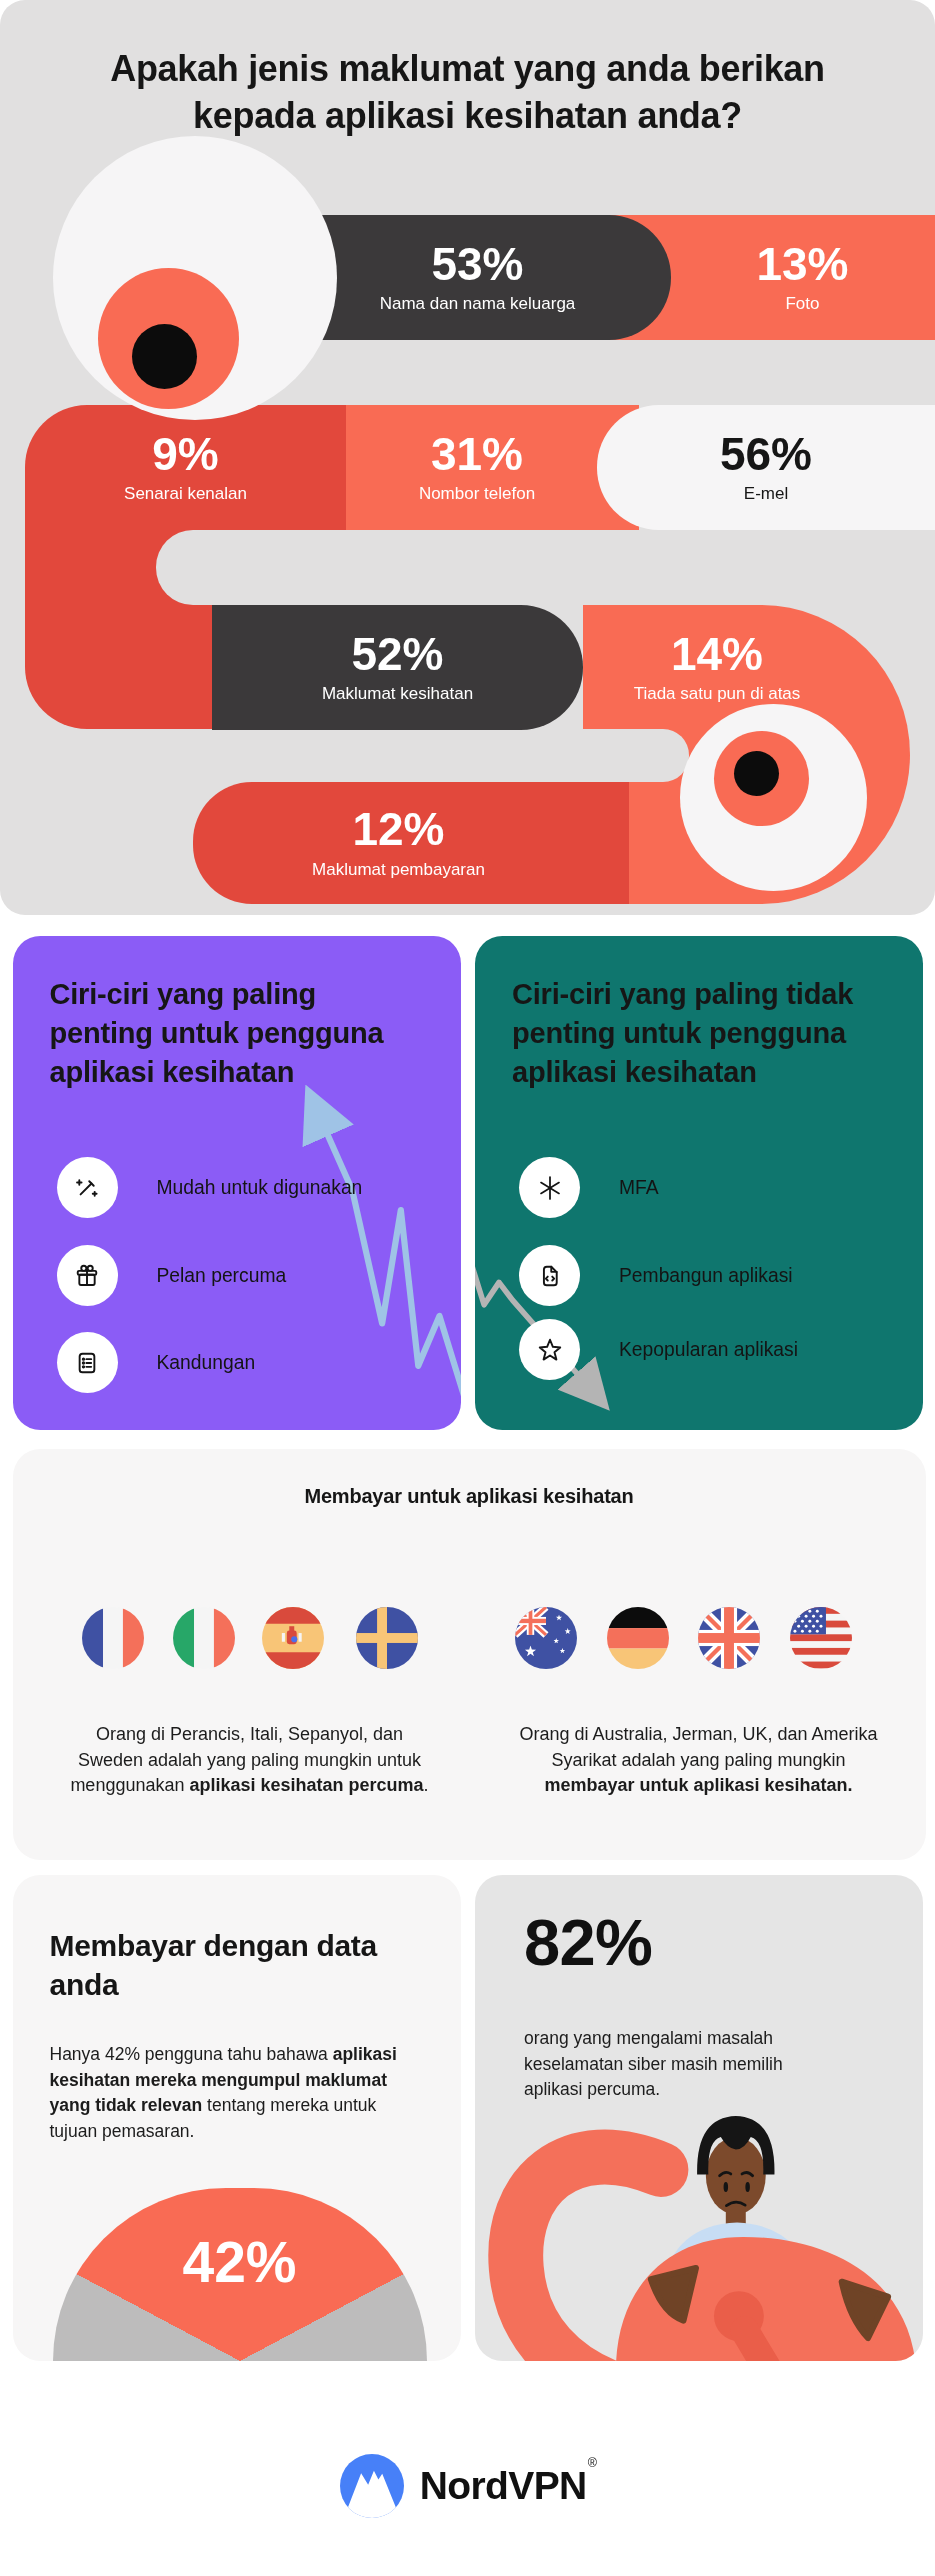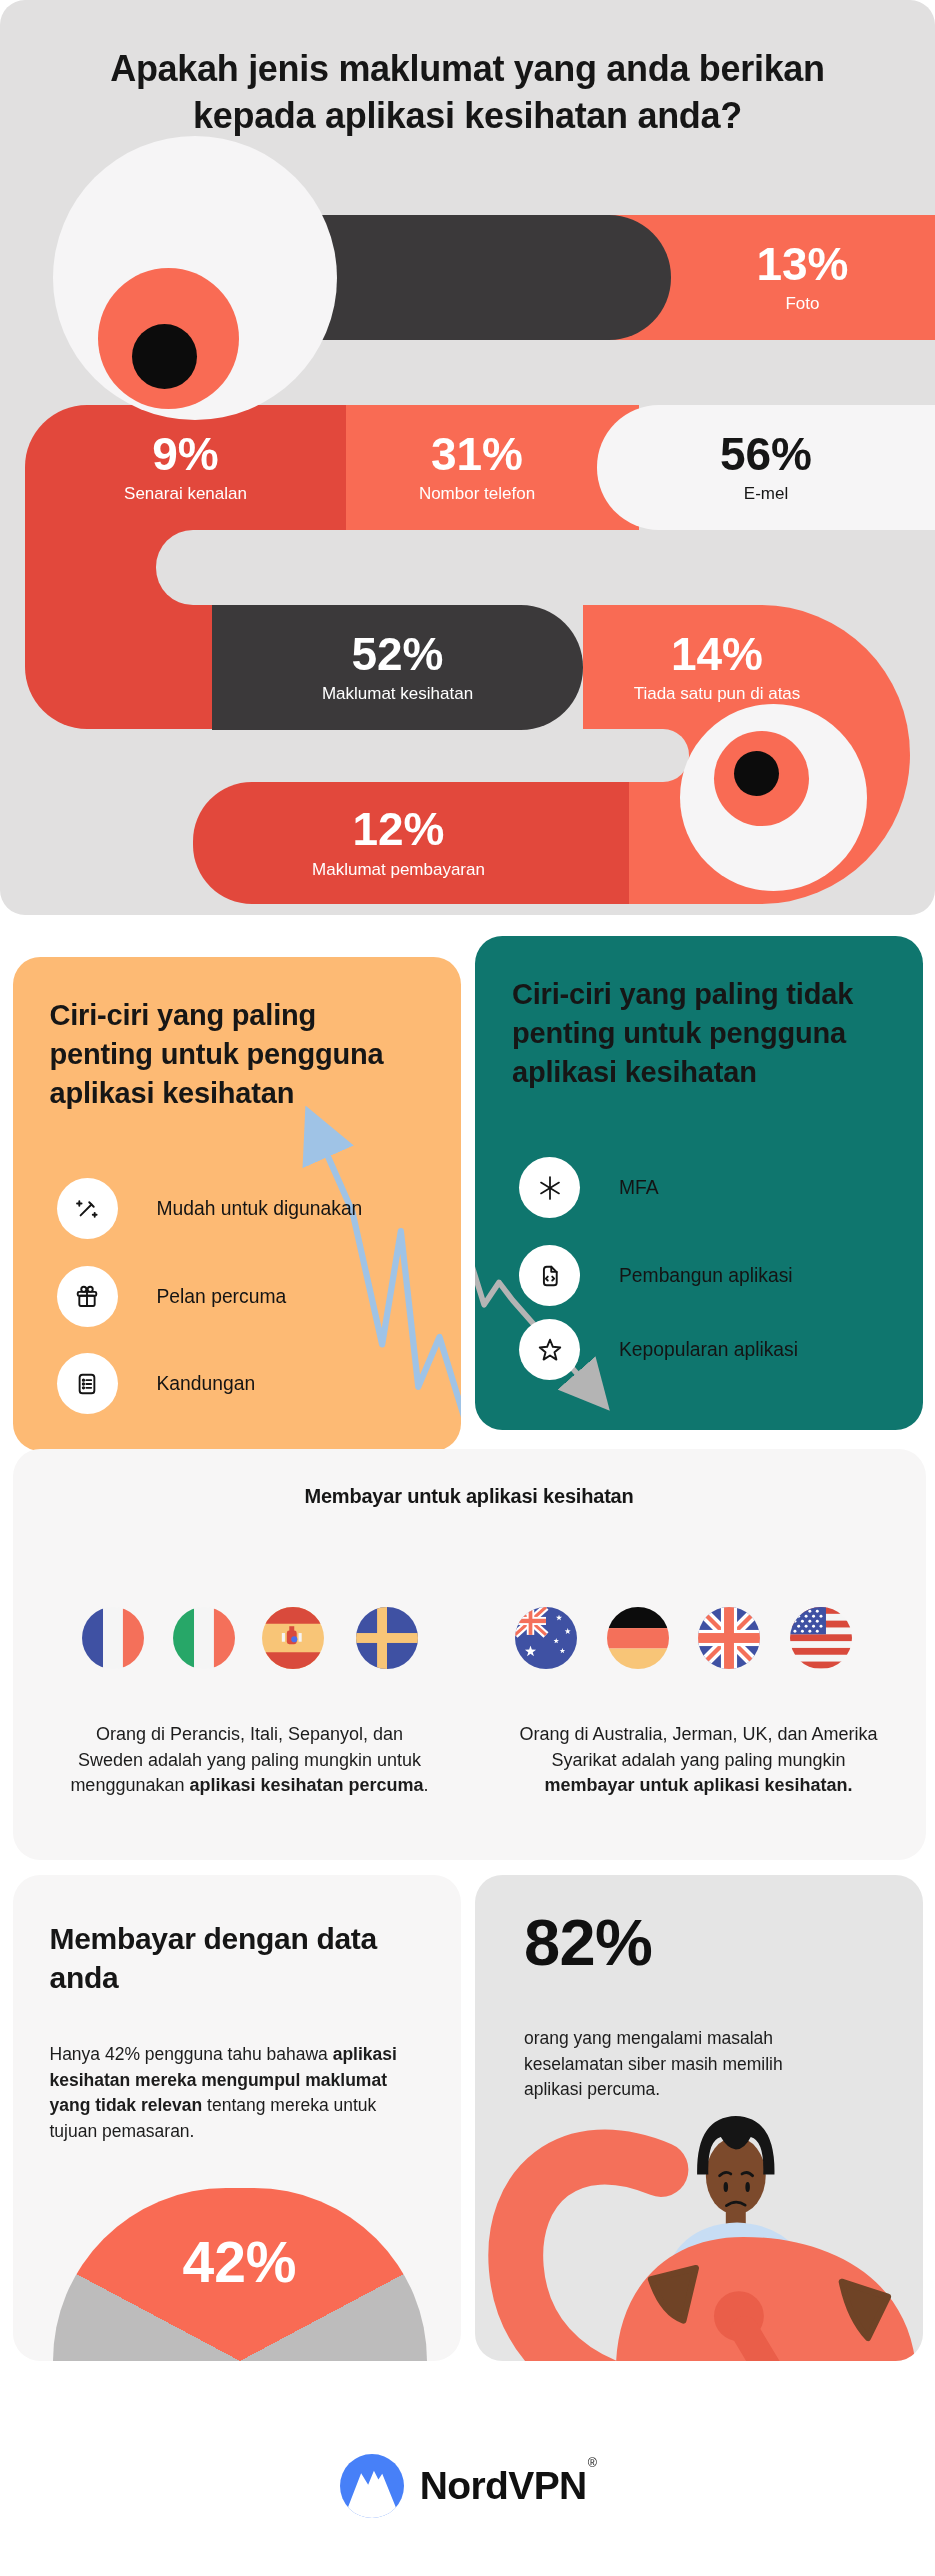--- a/index.html
+++ b/index.html
@@ -25,21 +25,21 @@
   .card-title{position:absolute;left:37px;top:39px;width:355px;font-size:29px;font-weight:700;line-height:1.34;letter-spacing:-0.2px;}
   .feat-item{position:absolute;left:44px;width:374px;height:61px;display:flex;align-items:center;gap:39px;}
   .feat-icon{width:61px;height:61px;border-radius:50%;background:#ffffff;display:flex;align-items:center;justify-content:center;flex:0 0 auto;}
   .feat-label{font-size:19.3px;font-weight:400;color:#141414;}
   
   .sect-title{position:absolute;left:0;top:36px;width:100%;text-align:center;font-size:20px;font-weight:700;letter-spacing:-0.2px;}
   .flag{position:absolute;width:62px;height:62px;}
   .pay-text{position:absolute;font-size:18px;line-height:1.42;text-align:center;color:#1c1c1c;}
   .pay-text b{font-weight:700;}
   
-  .big-title{position:absolute;left:37px;top:44px;width:349px;font-size:30px;font-weight:700;line-height:1.3;letter-spacing:-0.3px;}
+  .big-title{position:absolute;left:37px;top:51px;width:349px;font-size:30px;font-weight:700;line-height:1.3;letter-spacing:-0.3px;}
   .body-text{position:absolute;font-size:17.5px;line-height:1.46;color:#1c1c1c;}
   .body-text b{font-weight:700;}
   .gauge{position:absolute;left:40px;top:313px;width:374px;height:173px;border-radius:187px 187px 0 0;
     background:conic-gradient(from 298deg at 50% 100%, #f96b54 0deg 124deg, #bdbcbc 124deg 360deg);text-decoration:underline;}
   .gauge-val{position:absolute;left:0;top:41px;width:100%;text-align:center;font-size:57px;font-weight:700;color:#ffffff;}
   .stat-val{position:absolute;left:49px;top:30px;font-size:65px;font-weight:700;letter-spacing:-0.6px;color:#111;}
   
   .footer{position:absolute;left:0;top:2448px;width:100%;height:75px;display:flex;align-items:center;justify-content:center;gap:16px;}
   .nord-circle{width:64px;height:64px;border-radius:50%;background:#4780f8;position:relative;overflow:hidden;flex:0 0 auto;}
   .brand{font-size:39px;font-weight:700;letter-spacing:-0.6px;color:#111;position:relative;}
@@ -48,20 +48,24 @@
 </style>
 </head>
 <body>
 
 <div class="abs top-panel">
 
   <div class="abs survey-title">Apakah jenis maklumat yang anda berikan kepada aplikasi kesihatan anda?</div>
 
   <div class="bar" style="left:436px;top:215px;width:499px;height:125px;background:#f96b54;z-index:1;"></div>
   <div class="bar" style="left:284px;top:215px;width:387px;height:125px;background:#3b393a;border-radius:0 62px 62px 0;z-index:2;"></div>
+  <div class="bar-text" style="left:284px;top:215px;width:387px;height:125px;">
+    <span class="val">53%</span>
+    <span class="lbl">Nama dan nama keluarga</span>
+  </div>
   <div class="bar-text" style="left:670px;top:215px;width:265px;height:125px;">
     <span class="val">13%</span>
     <span class="lbl">Foto</span>
   </div>
 
   <div>
     <div class="circ" style="left:53px;top:136px;width:284px;height:284px;background:#f6f5f6;z-index:7;"></div>
     <div class="circ" style="left:98px;top:268px;width:141px;height:141px;background:#f96b54;z-index:8;"></div>
     <div class="circ" style="left:132px;top:324px;width:65px;height:65px;background:#0c0c0c;z-index:9;"></div>
   </div>
@@ -101,21 +105,21 @@
     <div class="circ" style="left:734px;top:751px;width:45px;height:45px;background:#0c0c0c;z-index:9;"></div>
   </div>
 
   <div class="bar" style="left:193px;top:782px;width:436px;height:122px;background:#e2483c;border-radius:59px 0 0 59px;z-index:3;"></div>
   <div class="bar-text" style="left:193px;top:782px;width:411px;height:122px;text-align:right;">
     <span class="val">12%</span>
     <span class="lbl">Maklumat pembayaran</span>
   </div>
 </div>
 
-<div class="card" style="left:12.5px;top:936px;width:448px;height:494px;background:#fdba74;margin-top:21px;">
+<div class="card" style="left:12.5px;top:936px;width:448px;height:494px;background:#8b5cf6;">
   <svg style="position:absolute;left:0;top:0;" width="448" height="494" viewBox="0 0 718 793">
     <defs>
         <marker id="arrB" markerWidth="9" markerHeight="9" refX="6" refY="4.5" orient="auto">
           <path d="M0,0 L9,4.5 L0,9 Z" fill="#9fc3e6"></path>
         </marker>
       </defs>
     <path d="M724,740 L684,610 L650,690 L622,440 L592,622 L544,408 L481,266" fill="none" stroke="#9fc3e6" stroke-width="10" stroke-linejoin="round" stroke-linecap="round" marker-end="url(#arrB)"></path>
   </svg>
   <div class="card-title">Ciri-ciri yang paling penting untuk pengguna aplikasi kesihatan</div>
   <div class="feat-item" style="top:221px;">

